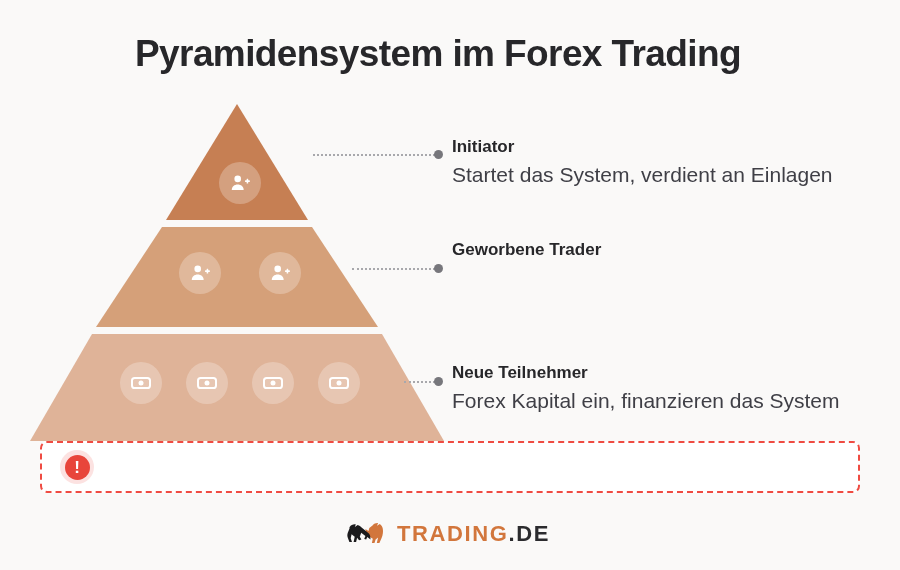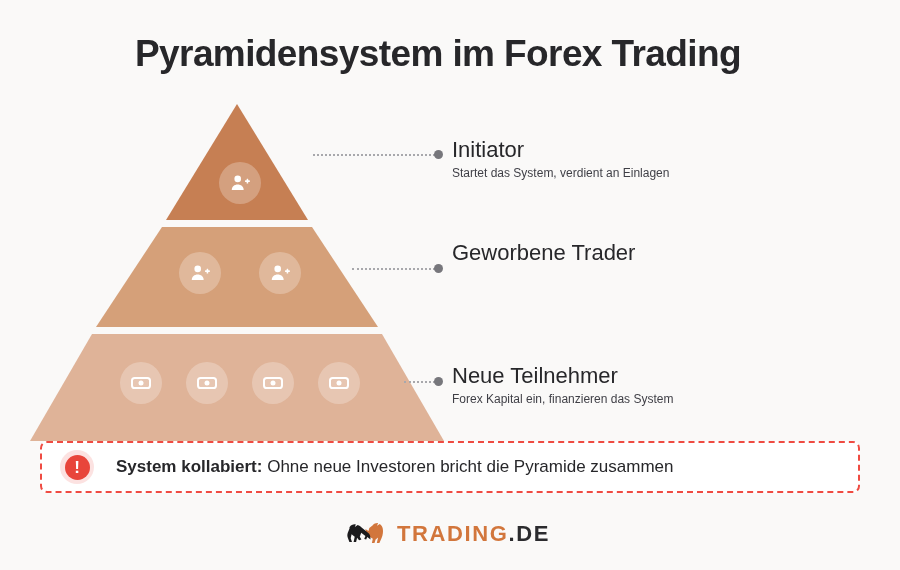--- a/index.html
+++ b/index.html
@@ -72,28 +72,28 @@
     width: 9px;
     height: 9px;
     border-radius: 50%;
     background: #77777c;
   }
   .label-block {
     position: absolute;
     left: 452px;
   }
   .label-title {
-    font-size: 22px;
-    font-weight: normal;
+    font-size: 17px;
+    font-weight: bold;
     color: #27272a;
     line-height: 1.15;
     white-space: nowrap;
   }
   .label-desc {
-    font-size: 12px;
+    font-size: 21px;
     color: #3f3f46;
     line-height: 1.3;
     margin-top: 4px;
     white-space: nowrap;
   }
 
   
   #alert-banner {
     position: absolute;
     left: 40px;
@@ -255,23 +255,20 @@
 <div class="label-block" style="top:363px;">
   <div class="label-title">Neue Teilnehmer</div>
   <div class="label-desc">Forex Kapital ein, finanzieren das System</div>
 </div>
 
 <div id="alert-banner">
   <div id="alert-icon-wrap">
     <div id="alert-icon-halo"></div>
     <div id="alert-icon">!</div>
   </div>
-  <div id="alert-text">
-    <b>System kollabiert:</b><span> Ohne neue Investoren bricht die Pyramide zusammen</span>
-  </div>
 </div>
 
 <div id="footer-logo">
   <svg id="logo-mark" width="52" height="32" viewBox="0 0 52 32">
 
     <path fill="#d2763c" d="M30.5 7.5c1.6-1.9 3.6-2.6 5.6-2.4l-1.1 2.6 2.8-1.7c1.6 1.1 2.6 2.8 3 4.8.5 3 .1 6.2-1.2 9.1l-2.2 5.2h-2.6l1.3-5.6-2.5 2.1-1.1 3.5h-2.6l.9-4.4-3.7-2.3c-1.8-1.1-2.9-2.6-3.2-4.4l-.5-2.9 3.1 2 .8-3.1 3.2-2.5z"></path>
 
     <path fill="#1b1b1d" d="M7.5 9.2C9.1 6.9 11.4 6 13.8 6.4l-1 2.5 2.9-1.8c1.6.6 2.9 1.5 4.2 2.6l6.4 5.4c1.2 1 1.9 2.3 2 3.8l.2 2.6-3.3-2.4-1 2.3-2-.5 1.2-3-4.2-3.2-1.4 4.1 1.6 2.6-2.3.9-2-2.6-1 4.2h-2.5l1.1-5.1-3.1-2.6-.9 4.1 1.3 3.6h-2.6l-1.6-4.2c-.6-1.6-.6-3.3 0-4.9l1.7-4.2z"></path>
   </svg>
   <div id="logo-word">

